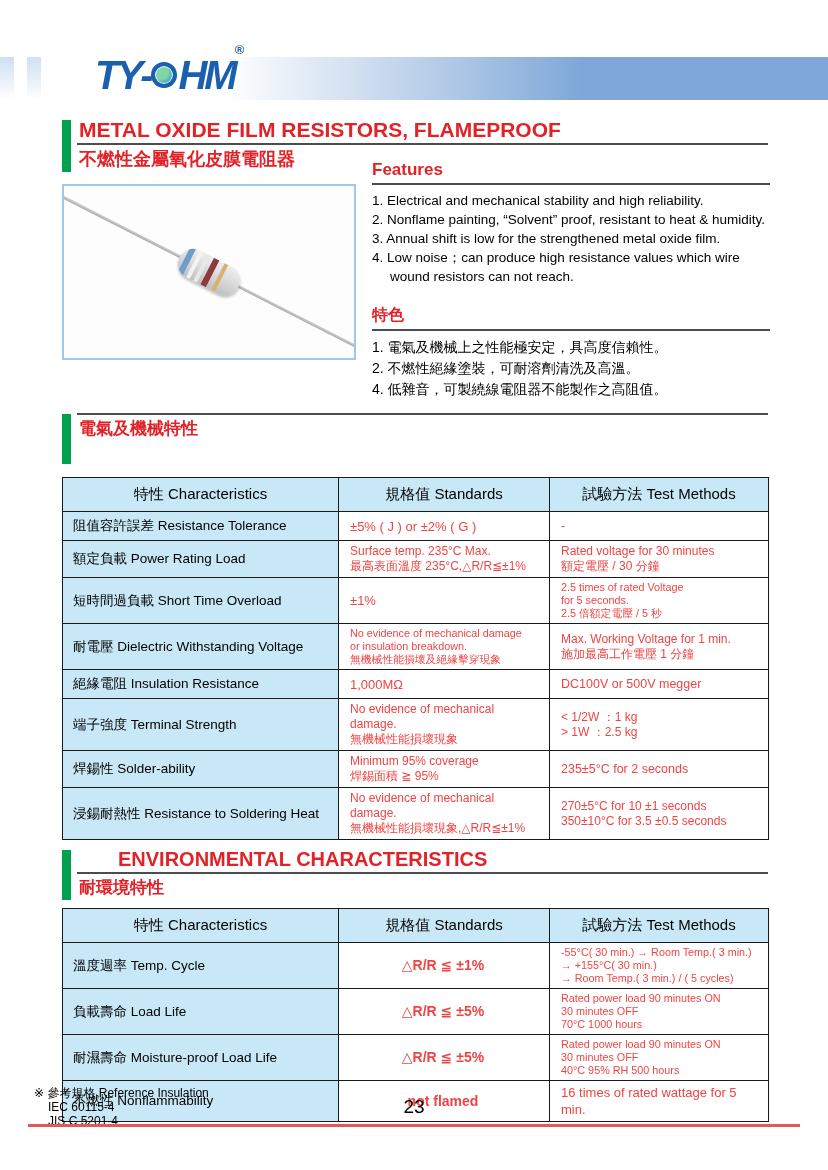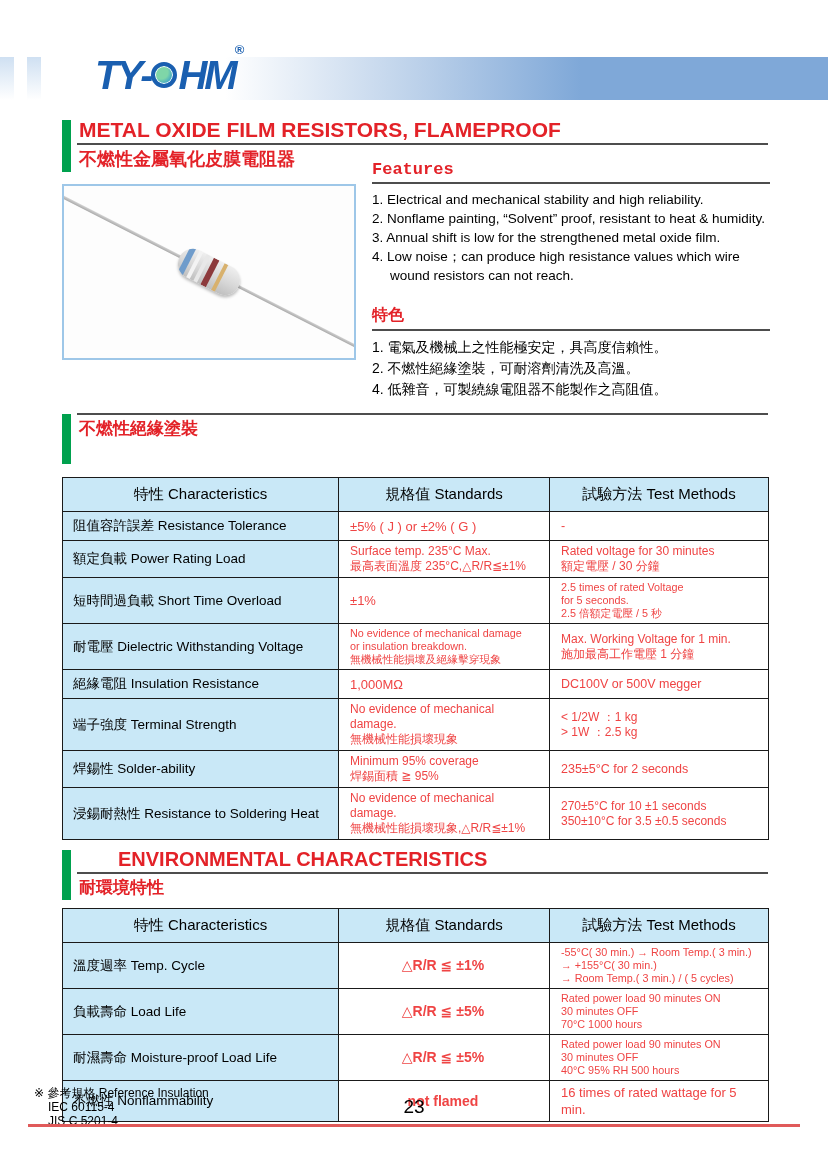--- a/index.html
+++ b/index.html
@@ -86,21 +86,21 @@
     box-shadow:1px 2px 3px rgba(0,0,0,.25);overflow:hidden;}
   .band{position:absolute;top:0;bottom:0;}
   .band.blue{left:5px;width:6px;background:#6f9ccb;}
   .band.ridge1{left:15px;width:4px;background:#f3f3f3;}
   .band.ridge2{left:23px;width:4px;background:#e8e8e8;}
   .band.red{left:31px;width:6px;background:#8c3a3c;}
   .band.gold{left:43px;width:4px;background:#d8b16d;}
   
   .features{position:absolute;left:372px;top:160px;width:398px;}
   .feat-heading{color:var(--accent-red);font-weight:bold;font-size:17px;
-    border-bottom:2px solid #4d4d4d;padding-bottom:3px;margin-bottom:6px;font-family:Liberation Mono, monospace;}
+    border-bottom:2px solid #4d4d4d;padding-bottom:3px;margin-bottom:6px;}
   .feat-list{list-style:none;font-size:13.5px;line-height:19px;color:#000;}
   .feat-list li{padding-left:18px;text-indent:-18px;}
   .features-zh{position:absolute;left:372px;top:305px;width:398px;}
   .features-zh .feat-heading{font-size:16px;}
   .features-zh .feat-list{font-size:14px;line-height:21px;}
   
   table.spec{position:absolute;left:62px;width:706px;border-collapse:collapse;
     table-layout:fixed;}
   #electrical-table{top:477px;}
   #environmental-table{top:908px;}
@@ -184,21 +184,21 @@
   <ul class="feat-list" id="features-zh-list">
       <li>1. 電氣及機械上之性能極安定，具高度信賴性。</li>
       <li>2. 不燃性絕緣塗裝，可耐溶劑清洗及高溫。</li>
       <li>4. 低雜音，可製繞線電阻器不能製作之高阻值。</li>
     </ul>
 </div>
 
 <div class="section" id="elec-head">
   <div class="green-bar"></div>
   <div class="sec-underline"></div>
-  <div class="sec-title-zh">不燃性絕緣塗裝</div>
+  <div class="sec-title-zh">電氣及機械特性</div>
 </div>
 
 <table class="spec" id="electrical-table">
   <colgroup>
       <col class="c1">
       <col class="c2">
       <col class="c3">
     </colgroup>
   <thead>
     <tr>

